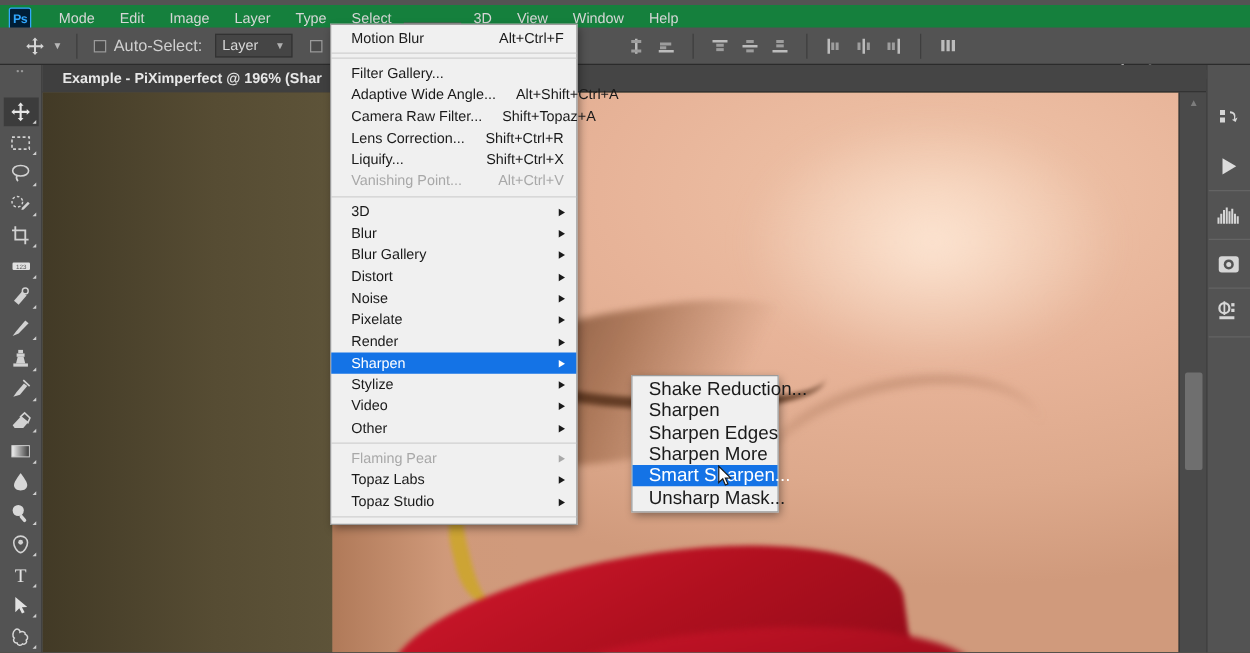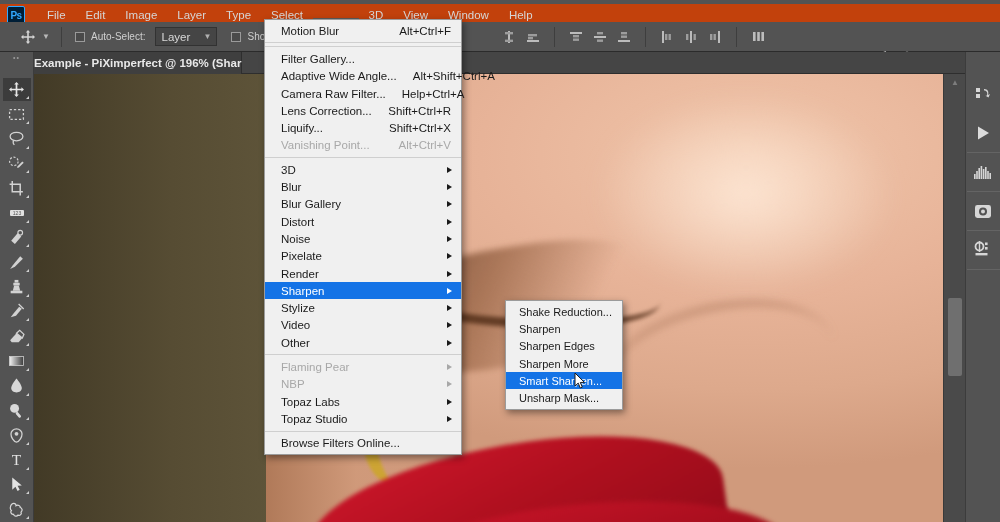--- a/index.html
+++ b/index.html
@@ -7,21 +7,21 @@
     width:1000px; height:522px; overflow:hidden;
     background:#535353;
     font-family:"Liberation Sans", sans-serif;
     -webkit-font-smoothing:antialiased;
   }
   #app{position:relative;width:1000px;height:522px;overflow:hidden;}
 
   
   .menubar{
     position:absolute;left:0;top:4px;width:1000px;height:22px;
-    background:#c2410c;display:flex;align-items:center;
+    background:#15803d;display:flex;align-items:center;
   }
   .ps-logo{
     width:18px;height:18px;margin-left:7px;margin-right:12px;
     background:#001e36;border:1px solid #31a8ff;border-radius:2px;
     color:#31a8ff;font-size:10px;font-weight:bold;
     display:flex;align-items:center;justify-content:center;
     letter-spacing:-0.5px;
   }
   .menu-item{
     color:#d6d6d6;font-size:11.5px;padding:3px 10px;height:22px;
@@ -41,21 +41,21 @@
   }
   .ob-caret{
     width:12px;height:20px;display:flex;align-items:center;justify-content:center;
     color:#b8b8b8;font-size:8px;margin-left:2px;
   }
   .ob-sep{width:1px;height:20px;background:#3e3e3e;margin:0 9px;}
   .ob-check{
     width:10px;height:10px;border:1px solid #9a9a9a;background:#4a4a4a;
     margin-right:6px;flex:none;
   }
-  .ob-label{color:#cfcfcf;font-size:10px;white-space:nowrap;}
+  .ob-label{color:#cfcfcf;font-size:13px;white-space:nowrap;}
   .ob-label.dim{color:#9a9a9a;}
   .ob-select{
     margin-left:10px;background:#454545;border:1px solid #323232;
     height:19px;min-width:62px;display:flex;align-items:center;
     justify-content:space-between;padding:0 5px;color:#d8d8d8;font-size:11.5px;
   }
   .ob-select .cc{font-size:8px;color:#b0b0b0;margin-left:7px;}
   .ob-icon{
     width:22px;height:22px;display:flex;align-items:center;justify-content:center;
     margin:0 1px;
@@ -84,21 +84,21 @@
   .canvaswrap{
     position:absolute;left:34px;top:52px;width:931px;height:470px;
     background:#535353;overflow:hidden;
   }
   .tabstrip{
     position:absolute;left:0;top:0;width:931px;height:22px;background:#454545;
     border-bottom:1px solid #2e2e2e;
   }
   .doctab{
     position:absolute;left:0;top:0;height:22px;background:#3f3f3f;
-    display:flex;align-items:center;padding:0 0;
+    display:flex;align-items:center;padding:0 16px;
     border-right:1px solid #2e2e2e;
   }
   .doctab .title{color:#e8e8e8;font-size:11.5px;font-weight:bold;white-space:nowrap;}
 
   .photo{
     position:absolute;left:0;top:22px;width:909px;height:448px;overflow:hidden;
     background:#4a4333;
   }
   
   .bg-olive{
@@ -237,39 +237,39 @@
   .mi.hl{background:#1473e6;}
   .mi.hl .lbl,.mi.hl .sc{color:#fff;}
   .mi.hl .arr{border-left-color:#fff;}
   .msep{height:1px;background:#cfcfcf;margin:3px 0;}
 
   
   .submenu{
     position:absolute;left:505px;top:300px;width:118px;
     background:#f0f0f0;border:1px solid #9b9b9b;
     box-shadow:2px 3px 7px rgba(0,0,0,.42);
-    padding:2px 0;font-size:11px;color:#1a1a1a;z-index:50;
+    padding:2px 0;font-size:15px;color:#1a1a1a;z-index:50;
   }
   .submenu .mi{padding-left:13px;height:17.3px;}
 
   
   .cursor{
     position:absolute;left:574px;top:372px;width:12px;height:18px;z-index:60;
     pointer-events:none;
   }
 </style>
 </head>
 <body>
 
 <div id="app">
 
   <div class="menubar">
     <div class="ps-logo">Ps</div>
     <div id="menubar-items" style="display:flex;align-items:center;">
-        <div class="menu-item">File</div>
+        <div class="menu-item">Mode</div>
         <div class="menu-item">Edit</div>
         <div class="menu-item">Image</div>
         <div class="menu-item">Layer</div>
         <div class="menu-item">Type</div>
         <div class="menu-item">Select</div>
         <div class="menu-item active">Filter</div>
         <div class="menu-item">3D</div>
         <div class="menu-item">View</div>
         <div class="menu-item">Window</div>
         <div class="menu-item">Help</div>
@@ -630,21 +630,21 @@
       <div class="msep"></div>
       <div class="mi">
         <span class="lbl">Filter Gallery...</span>
       </div>
       <div class="mi">
         <span class="lbl">Adaptive Wide Angle...</span>
         <span class="sc">Alt+Shift+Ctrl+A</span>
       </div>
       <div class="mi">
         <span class="lbl">Camera Raw Filter...</span>
-        <span class="sc">Help+Ctrl+A</span>
+        <span class="sc">Shift+Topaz+A</span>
       </div>
       <div class="mi">
         <span class="lbl">Lens Correction...</span>
         <span class="sc">Shift+Ctrl+R</span>
       </div>
       <div class="mi">
         <span class="lbl">Liquify...</span>
         <span class="sc">Shift+Ctrl+X</span>
       </div>
       <div class="mi disabled">
@@ -694,36 +694,29 @@
       </div>
       <div class="mi">
         <span class="lbl">Other</span>
         <span class="arr"></span>
       </div>
       <div class="msep"></div>
       <div class="mi disabled">
         <span class="lbl">Flaming Pear</span>
         <span class="arr"></span>
       </div>
-      <div class="mi disabled">
-        <span class="lbl">NBP</span>
-        <span class="arr"></span>
-      </div>
       <div class="mi">
         <span class="lbl">Topaz Labs</span>
         <span class="arr"></span>
       </div>
       <div class="mi">
         <span class="lbl">Topaz Studio</span>
         <span class="arr"></span>
       </div>
       <div class="msep"></div>
-      <div class="mi">
-        <span class="lbl">Browse Filters Online...</span>
-      </div>
     </div>
 
   <div class="submenu" id="sharpen-submenu">
       <div class="mi">
         <span class="lbl">Shake Reduction...</span>
       </div>
       <div class="mi">
         <span class="lbl">Sharpen</span>
       </div>
       <div class="mi">

